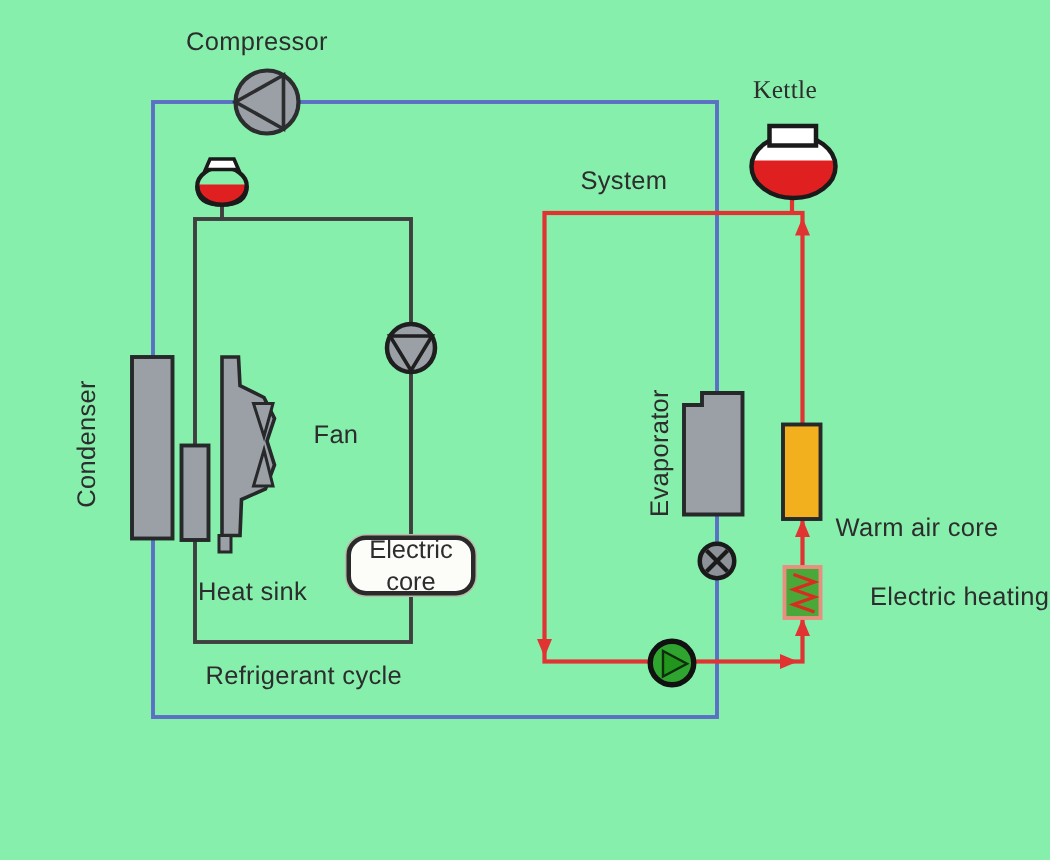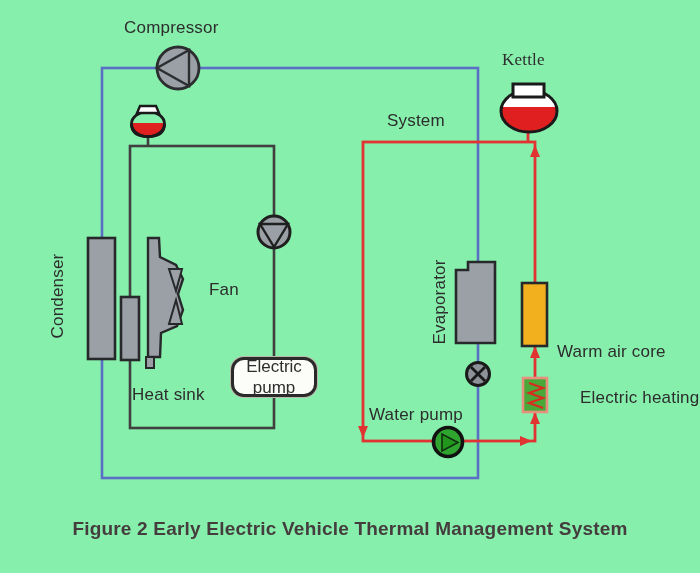--- a/index.html
+++ b/index.html
@@ -96,26 +96,25 @@
   <span class="lbl" style="left:387px;top:111px;">System</span>
 
   <span class="lbl vert" style="left:58px;top:296px;">Condenser</span>
 
   <span class="lbl" style="left:187px;top:280px;margin-left:22px;">Fan</span>
 
   <span class="lbl" style="left:112px;top:385px;margin-left:20px;">Heat sink</span>
 
   <div id="electric-drive-box">
     <span>Electric</span>
-    <span>pump</span>
+    <span>core</span>
   </div>
 
   <span class="lbl vert" style="left:440px;top:302px;">Evaporator</span>
 
   <span class="lbl" style="left:557px;top:306px;margin-top:36px;">Warm air core</span>
 
   <span class="lbl" style="left:580px;top:388px;">Electric heating</span>
 
-  <span class="lbl" style="left:369px;top:405px;">Water pump</span>
 
+  <span class="lbl" style="left:137px;top:441px;">Refrigerant cycle</span>
 
-  <div id="caption">Figure 2 Early Electric Vehicle Thermal Management System</div>
 </div>
 
 </body></html>

